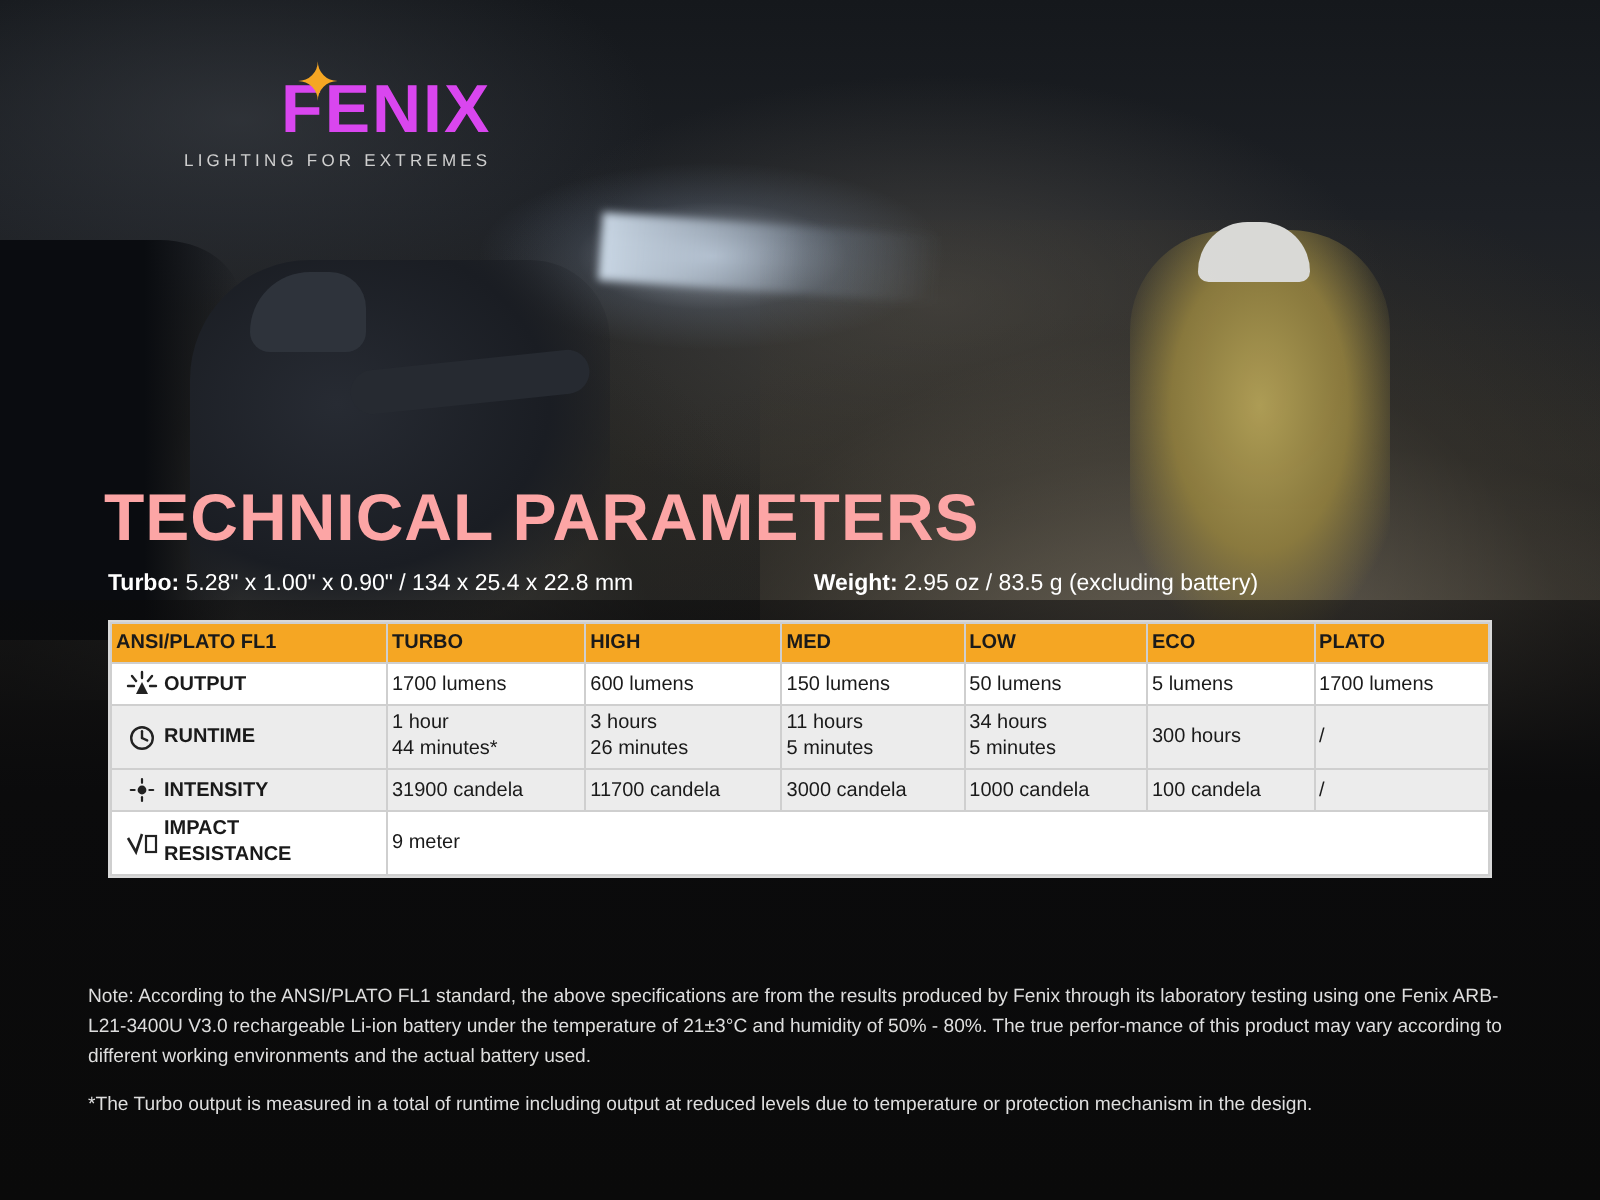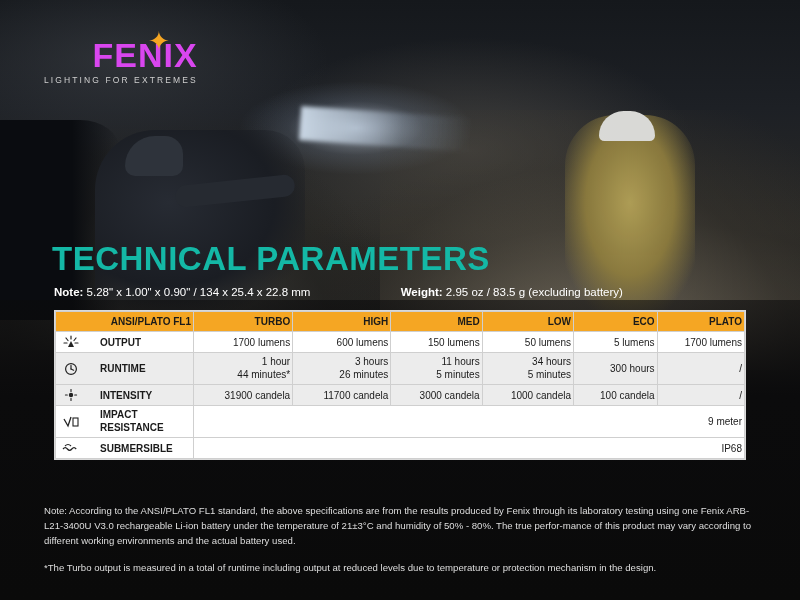--- a/index.html
+++ b/index.html
@@ -77,49 +77,50 @@
   
   .logo { position: absolute; left: 44px; top: 38px; }
   .logo .word {
     font-family: Liberation Sans, sans-serif;
     font-weight: bold; font-size: 34px; letter-spacing: 1px;
     color: #d946ef; line-height: 34px; text-align: right;
   }
   .logo .tag {
     font-size: 8.5px; letter-spacing: 2.1px; color: #cfcfcf;
     margin-top: 3px;
+    margin-left: 48px;
   }
   .logo .star {
     position: absolute; left: 104px; top: -10px;
     color: #f5a623; font-size: 26px; line-height: 1;
   }
 
   
   .title {
     position: absolute; left: 52px; top: 240px;
     font-size: 33px; font-weight: bold; letter-spacing: 0.5px;
-    color: #14b8a6;
+    color: #fca5a5;
   }
   .specline {
     position: absolute; left: 54px; top: 286px; width: 700px;
     color: #ffffff; font-size: 11.5px; font-weight: bold;
   }
   .specline .val { font-weight: normal; }
   .specline .weight { margin-left: 87px; }
 
   
   .table-wrap {
     position: absolute; left: 54px; top: 310px; width: 692px;
     background: #ffffff;
     border: 1px solid #d9d9d9;
   }
   table { border-collapse: collapse; width: 100%; }
   th, td {
     border: 1px solid #cfcfcf;
-    text-align: right;
+    text-align: left;
     font-size: 10px;
     color: #1a1a1a;
     padding: 3px 2px;
   }
   thead th {
     background: #f5a623;
     color: #1a1a1a;
     font-weight: bold;
     font-size: 10px;
     height: 20px;
@@ -129,35 +130,35 @@
     text-align: left;
     font-weight: bold;
     font-size: 10px;
     padding-left: 6px;
     white-space: nowrap;
   }
   tbody tr.alt td { background: #ececec; }
   tbody tr td { background: #ffffff; }
   tbody tr.alt td.rowlabel { background: #ececec; text-align: right; }
   .rowlabel .lbl-inner {
-    display: flex; align-items: center; gap: 20px;
+    display: flex; align-items: center; gap: 2px;
   }
   .icn {
     display: inline-block; width: 18px; height: 14px;
     flex: 0 0 18px; position: relative;
   }
   .cell-two { line-height: 1.25; }
   .tall td { height: 26px; }
 
   
   .note {
     position: absolute; left: 44px; top: 492px; width: 712px;
     color: #dedede; font-size: 9.6px; line-height: 1.55;
   }
-  .note p { margin: 12px 0 9px 0; }
+  .note p { margin: 0 0 9px 0; }
 </style>
 </head>
 <body>
 
 <div id="page">
 
   <div class="bg">
     <div class="bg-hill-left"></div>
     <div class="bg-hill-right"></div>
     <div class="sil-truck"></div>
@@ -174,21 +175,21 @@
 
   <div class="logo">
     <div class="star">✦</div>
     <div class="word">FENIX</div>
     <div class="tag">LIGHTING FOR EXTREMES</div>
   </div>
 
   <div class="title">TECHNICAL PARAMETERS</div>
 
   <div class="specline">
-    <span>Note:</span>
+    <span>Turbo:</span>
     <span class="val">5.28" x 1.00" x 0.90" / 134 x 25.4 x 22.8 mm</span>
     <span class="weight">Weight:</span>
     <span class="val">2.95 oz / 83.5 g (excluding battery)</span>
   </div>
 
   <div class="table-wrap">
     <table>
       <thead>
         <tr>
           <th class="first">ANSI/PLATO FL1</th>
@@ -283,34 +284,20 @@
                   <path d="M2 4 L6 11 L9 2" fill="none" stroke="#222" stroke-width="1.3"></path>
                   <rect x="11" y="3" width="5" height="8" fill="none" stroke="#222" stroke-width="1.1"></rect>
                 </svg>
               </span>
               <span class="cell-two"><span>IMPACT</span><br><span>RESISTANCE</span></span>
             </span>
           </td>
           <td colspan="6">9 meter</td>
         </tr>
 
-        <tr>
-          <td class="rowlabel">
-            <span class="lbl-inner">
-              <span class="icn">
-                <svg width="18" height="14" viewBox="0 0 18 14">
-                  <path d="M1 8 q2.2 -2.6 4.4 0 q2.2 2.6 4.4 0 q2.2 -2.6 4.4 0" fill="none" stroke="#222" stroke-width="1.2"></path>
-                  <path d="M3 5 q3 -3 6 0" fill="none" stroke="#222" stroke-width="1.1"></path>
-                </svg>
-              </span>
-              <span>SUBMERSIBLE</span>
-            </span>
-          </td>
-          <td colspan="6">IP68</td>
-        </tr>
       </tbody>
     </table>
   </div>
 
   <div class="note">
     <p>Note: According to the ANSI/PLATO FL1 standard, the above specifications are from the results produced by Fenix through its laboratory testing using one Fenix ARB-L21-3400U V3.0 rechargeable Li-ion battery under the temperature of 21±3°C and humidity of 50% - 80%. The true perfor-mance of this product may vary according to different working environments and the actual battery used.</p>
     <p>*The Turbo output is measured in a total of runtime including output at reduced levels due to temperature or protection mechanism in the design.</p>
   </div>
 
 </div>

